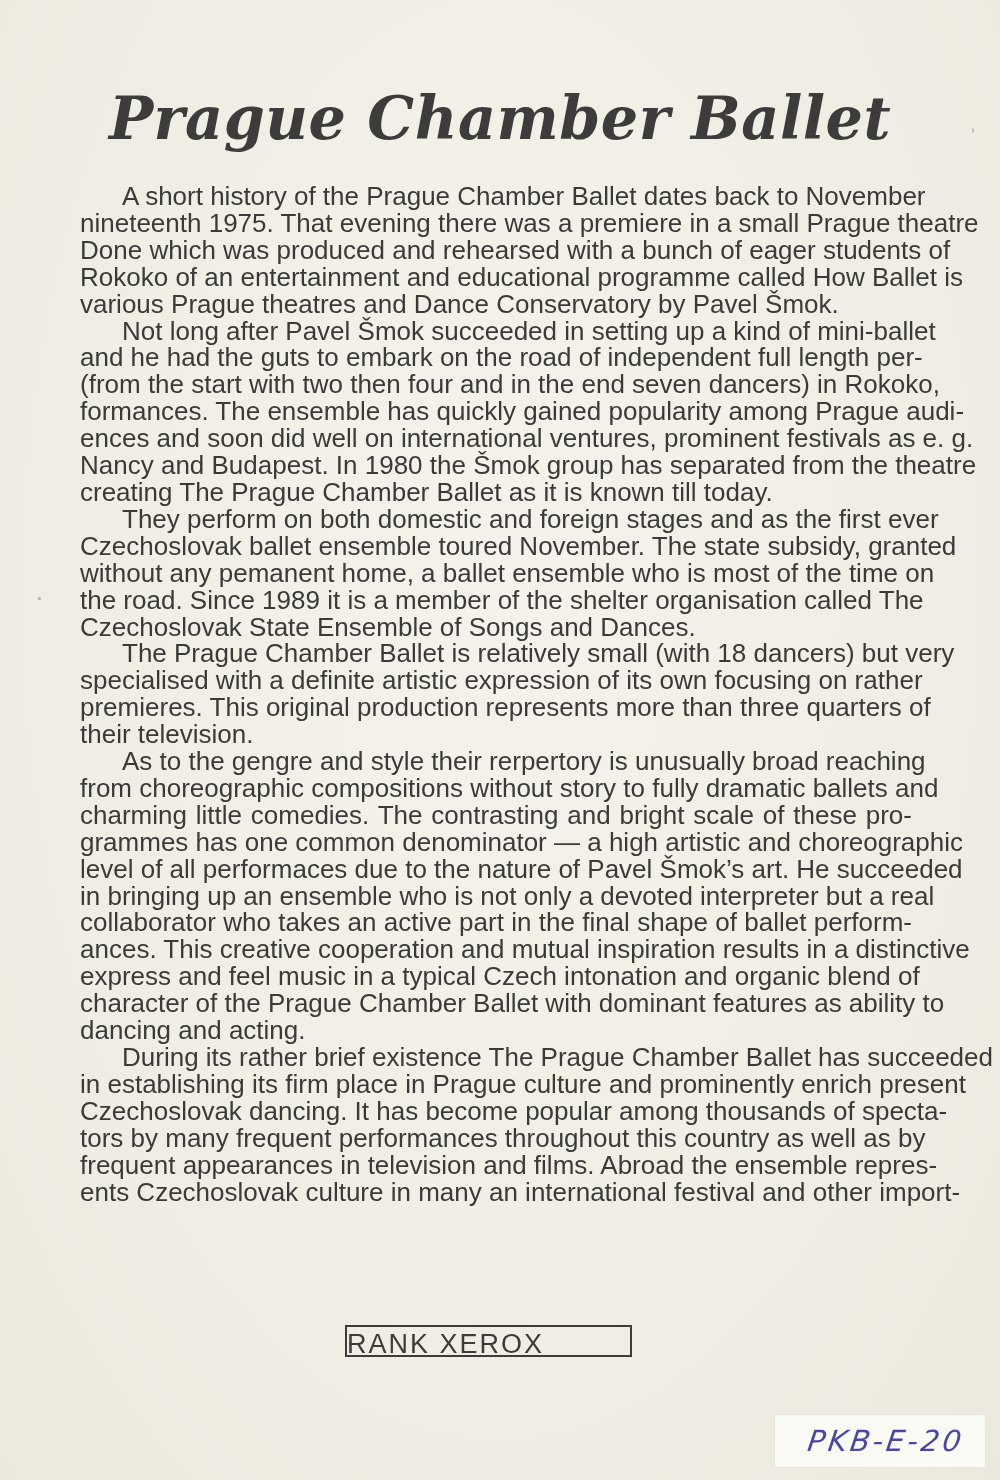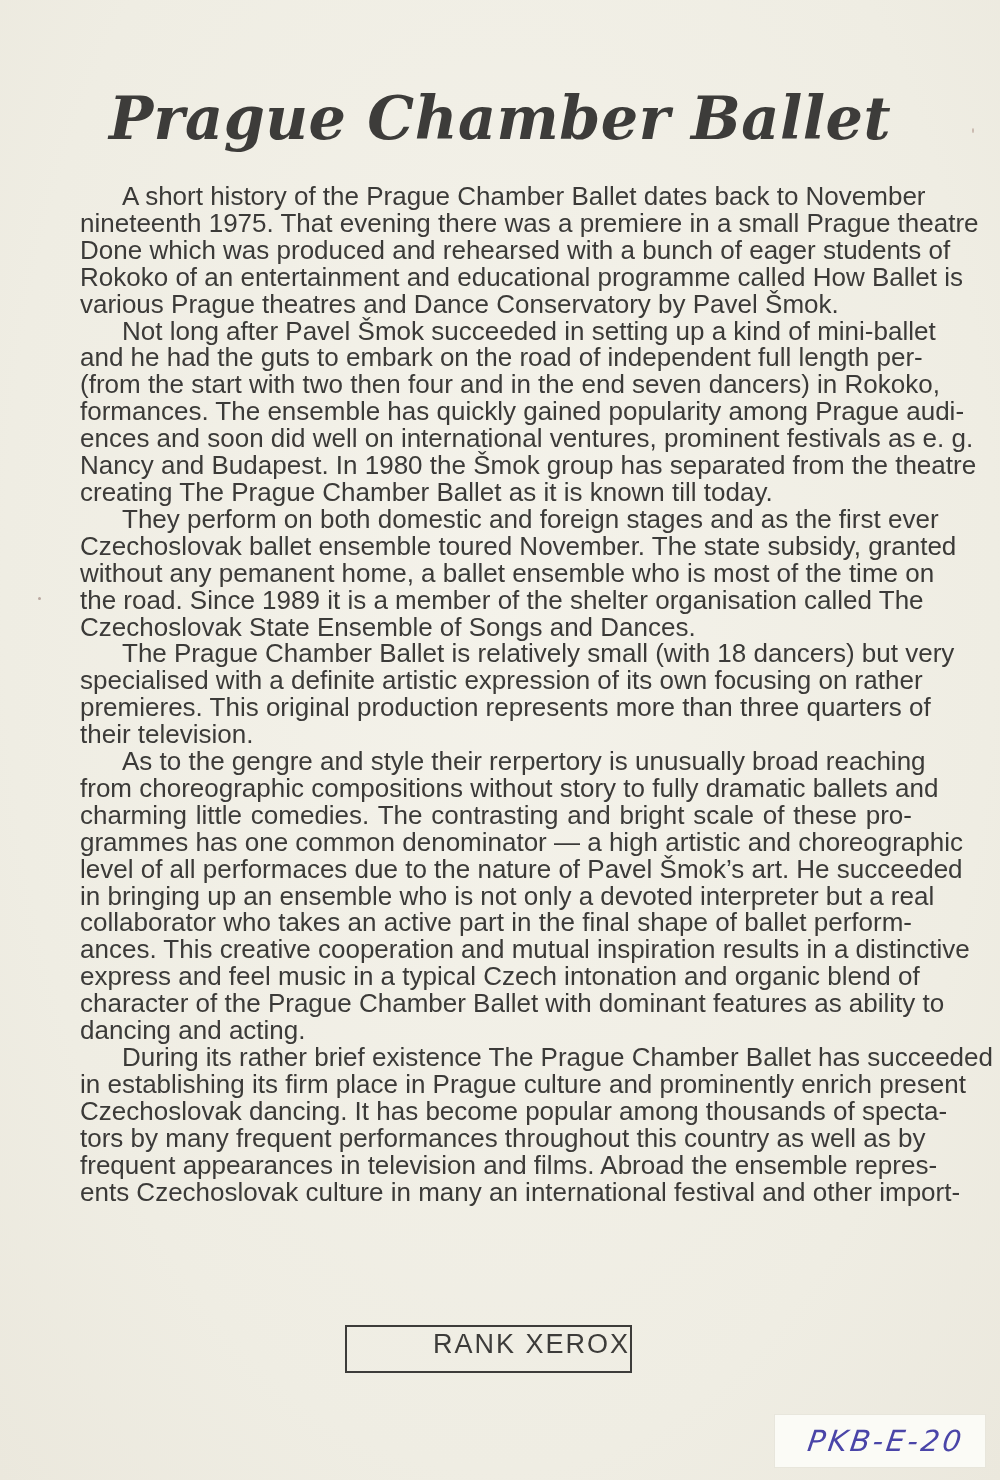--- a/index.html
+++ b/index.html
@@ -57,28 +57,28 @@
     text-align-last: left;
   }
   .line.indent {
     padding-left: 42px;
   }
   .stamp {
     position: absolute;
     left: 345px;
     top: 1325px;
     width: 287px;
-    height: 48px;
+    height: 32px;
     border: 2px solid #3d3c3a;
     box-sizing: border-box;
     font-family: "Liberation Sans", sans-serif;
     font-size: 27px;
     letter-spacing: 2px;
     color: #3d3c3a;
-    text-align: right;
+    text-align: left;
     line-height: 34px;
   }
   .label-sticker {
     position: absolute;
     left: 774px;
     top: 1414px;
     width: 210px;
     height: 52px;
     background: #fbfbf6;
     border: 1px solid #e8e6dc;

